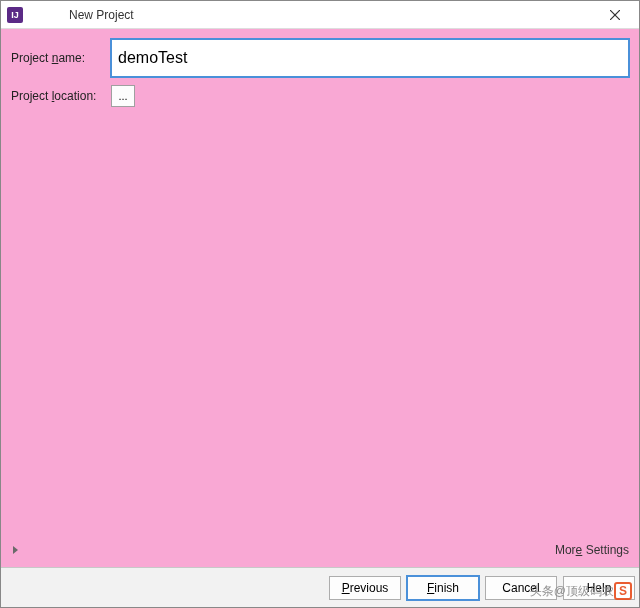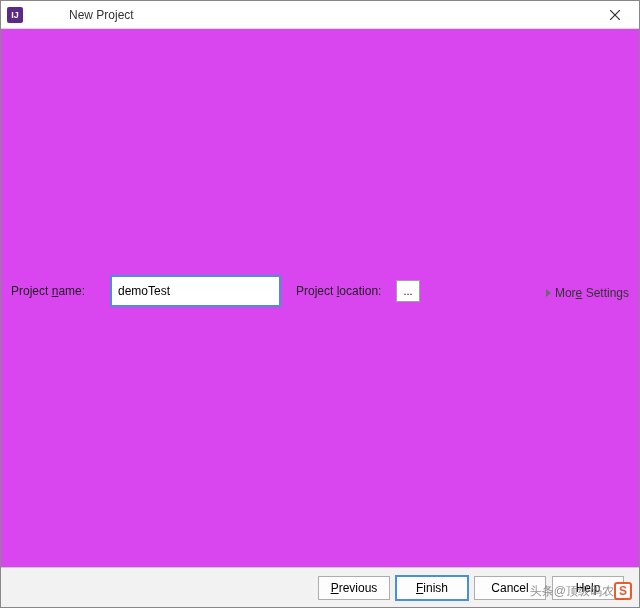--- a/index.html
+++ b/index.html
@@ -8,21 +8,21 @@
       font-size: 12px;
       background: #f2f2f2;
       width: 640px;
       height: 608px;
       overflow: hidden;
       position: relative;
     }
     .window {
       width: 640px;
       height: 608px;
-      background: #d946ef;
+      background: #f9a8d4;
       border: 1px solid #888;
       display: flex;
       flex-direction: column;
     }
     .titlebar {
       height: 28px;
       background: #ffffff;
       display: flex;
       align-items: center;
       padding: 0 4px 0 6px;
@@ -41,41 +41,41 @@
     .win-close {
       width: 40px; height: 100%;
       display: flex; align-items: center; justify-content: center;
       color: #333; font-size: 14px;
     }
 
     .content {
       flex: 1;
       padding: 10px 10px 0 10px;
       display: flex;
-      gap: 16px;
+      flex-direction: column;
     }
     .form-row {
       display: flex;
       align-items: center;
       margin-bottom: 8px;
       gap: 6px;
     }
     .form-label {
       width: 94px;
       color: #222;
       flex-shrink: 0;
     }
     .form-label u { text-decoration: underline; }
     .text-input {
       flex: 1;
-      height: 30px;
+      height: 38px;
       border: 1px solid #a0a0a0;
       background: #fff;
       padding: 0 6px;
-      font-size: 12px;
+      font-size: 16px;
       font-family: inherit;
     }
     .text-input.focused {
       border: 1px solid #4a90d9;
       outline: 1px solid #4a90d9;
     }
     .browse-btn {
       width: 24px; height: 22px;
       border: 1px solid #a0a0a0;
       background: #fdfdfd;
@@ -100,24 +100,23 @@
       border-bottom: 4px solid transparent;
       border-left: 5px solid #6a6a6a;
     }
 
     .button-bar {
       height: 40px;
       border-top: 1px solid #c8c8c8;
       display: flex;
       align-items: center;
       justify-content: flex-end;
-      padding: 0 15px;
+      padding: 0 4px;
       gap: 6px;
       background: #f2f2f2;
-      margin-top: 17px;
     }
     .btn {
       min-width: 72px;
       height: 24px;
       border: 1px solid #adadad;
       background: #fdfdfd;
       font-size: 12px;
       font-family: inherit;
       padding: 0 10px;
       cursor: pointer;

